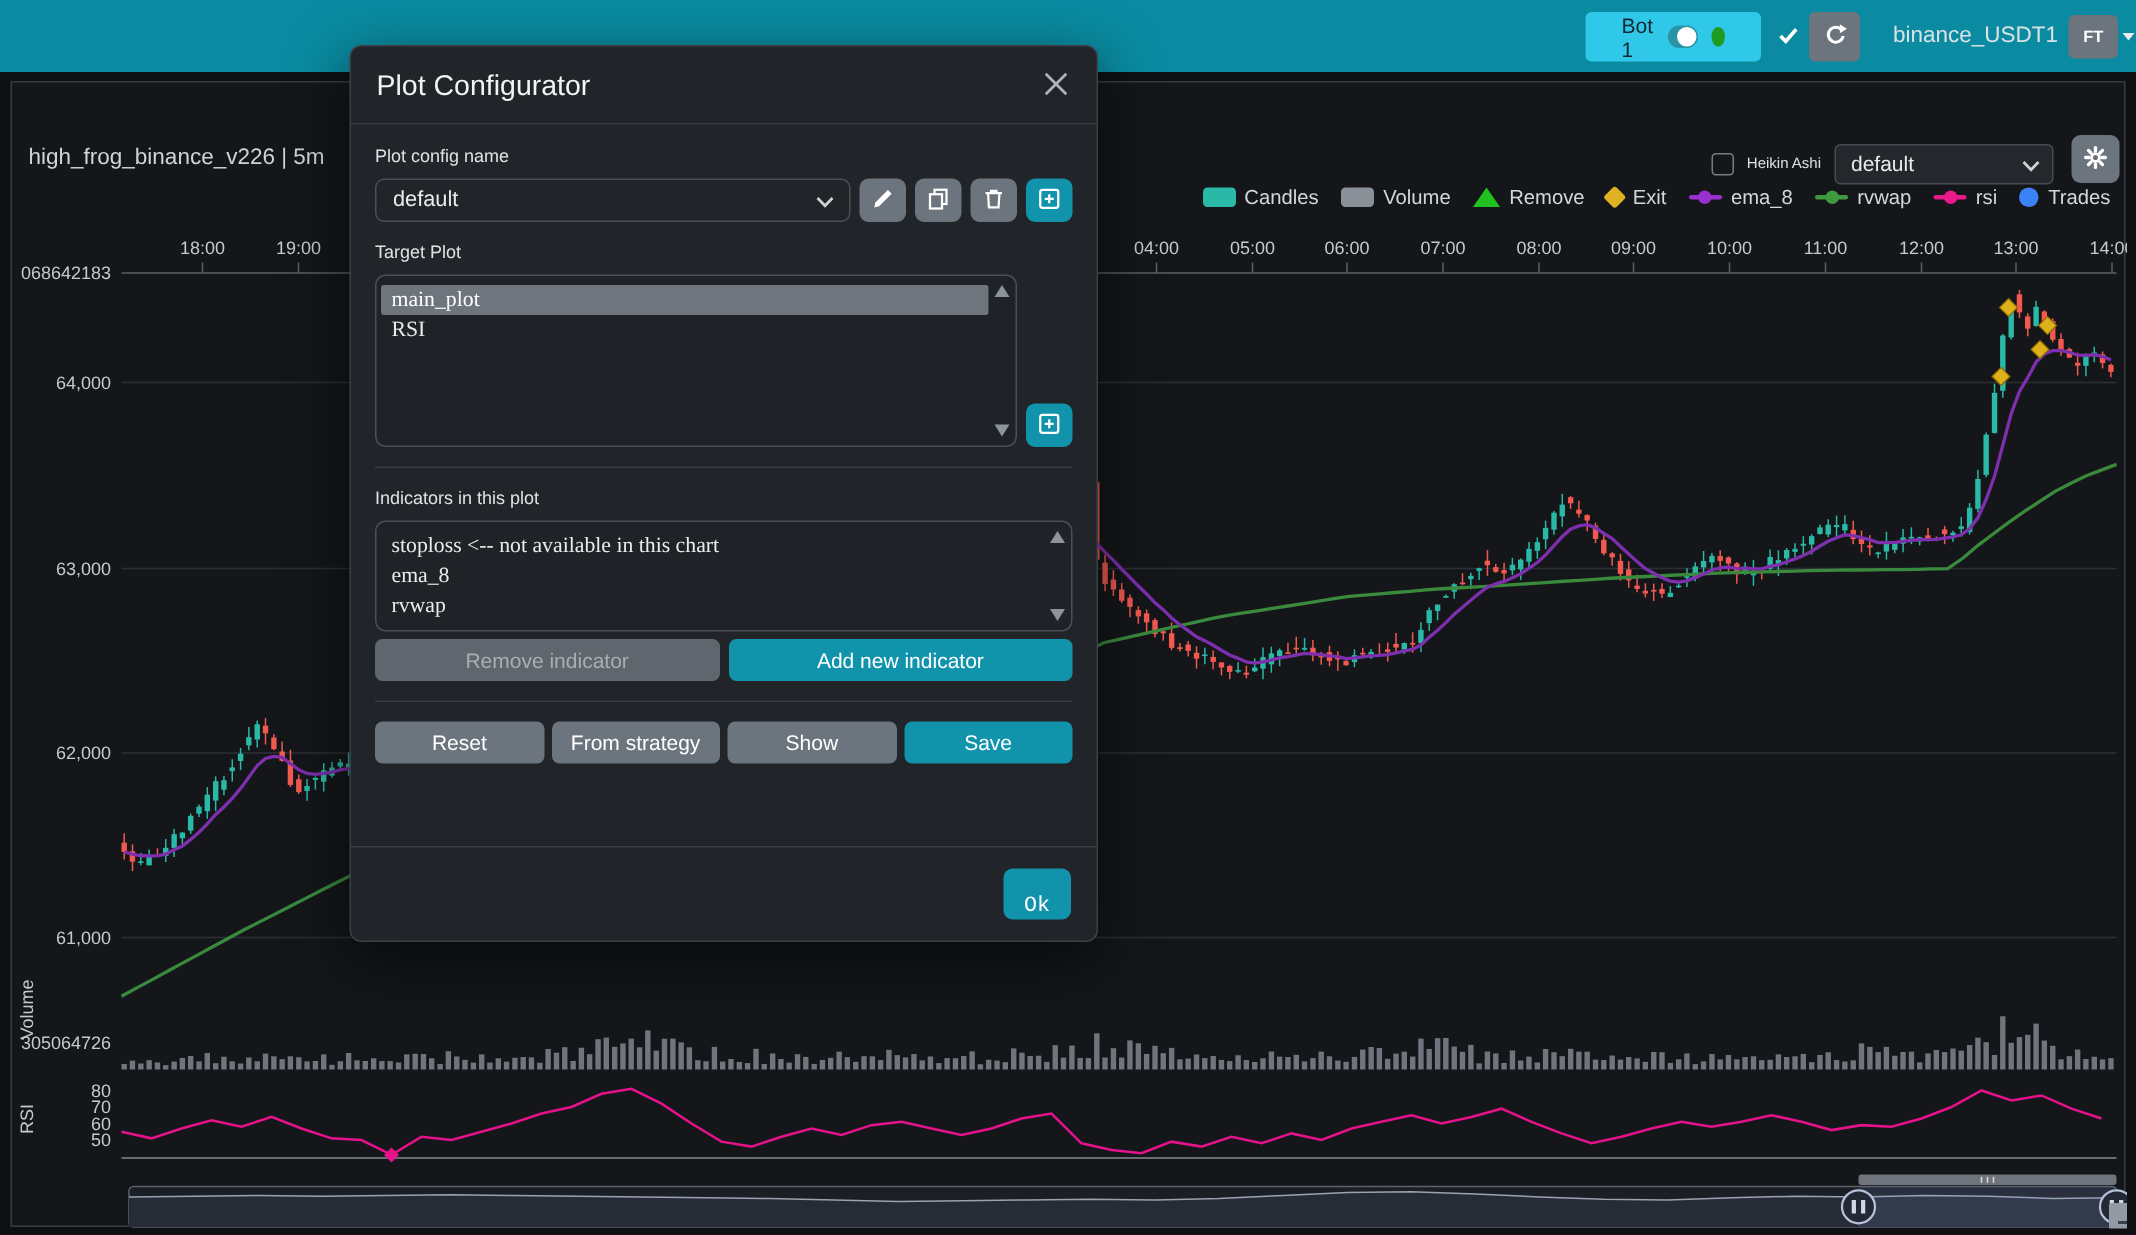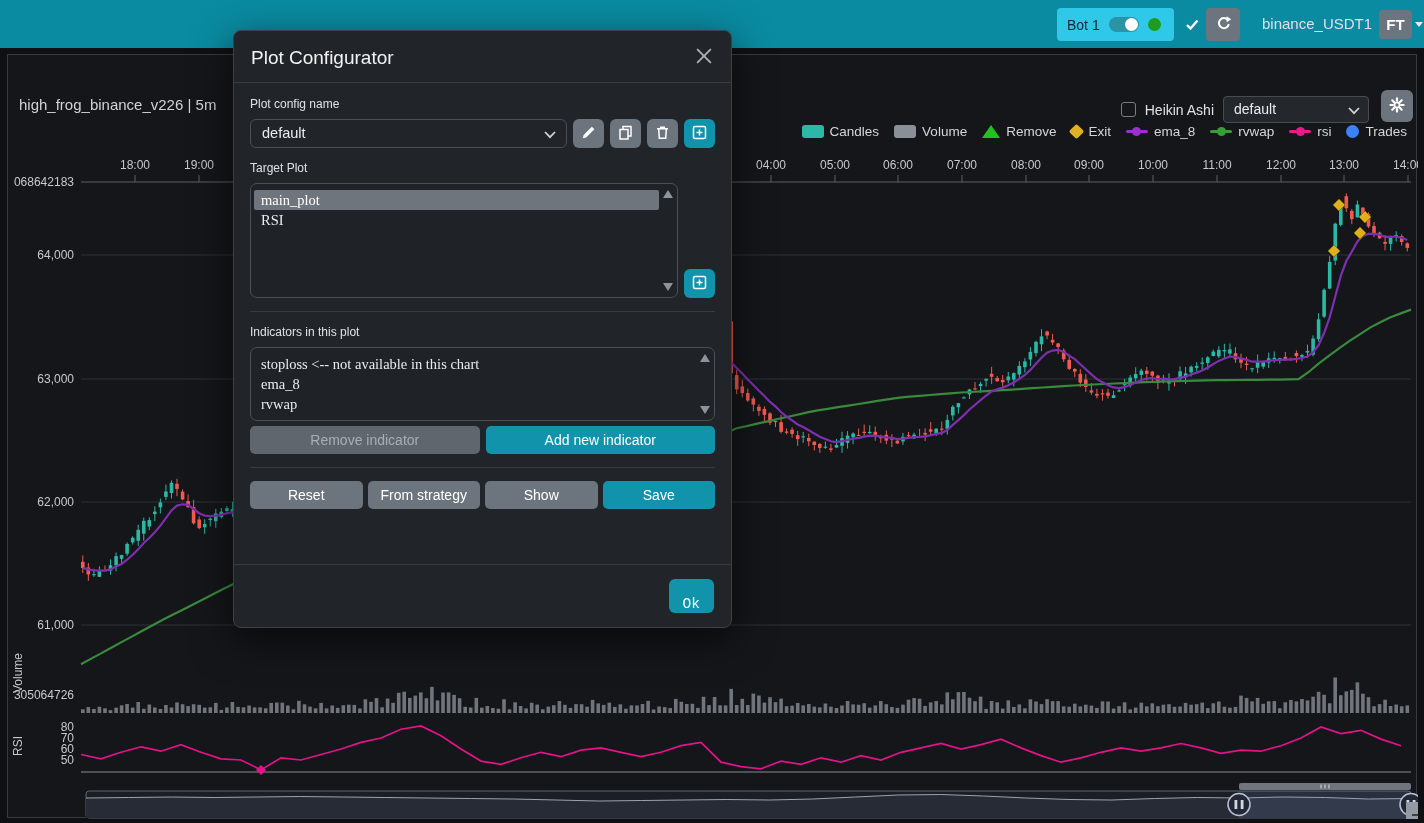--- a/index.html
+++ b/index.html
@@ -1,40 +1,40 @@
 <!DOCTYPE html>
 <html><head>
 <meta charset="utf-8">
 <style>
   * { margin:0; padding:0; box-sizing:border-box; }
   html,body { width:1424px; height:823px; overflow:hidden; background:#0e1013;
     font-family:"Liberation Sans", sans-serif; }
   
   .topbar { position:absolute; left:0; top:0; width:1424px; height:48px; background:#0a8ba1; z-index:2; }
   .bot-chip { position:absolute; left:1057px; top:8px; width:117px; height:33px; background:#2fc8e8;
-    border-radius:4px; display:flex; align-items:center; gap:9px; padding:0 10px; cursor:pointer; }
+    border-radius:4px; display:flex; align-items:center; gap:9px; padding:0 24px; cursor:pointer; }
   .bot-chip .lbl { font-size:14px; color:#142730; }
   .toggle { width:30px; height:15px; border-radius:8px; background:#2a93a5; position:relative; }
   .toggle::after { content:''; position:absolute; right:1px; top:1px; width:13px; height:13px; border-radius:50%; background:#fff; }
   .green-dot { width:13px; height:13px; border-radius:50%; background:#1f9c1f; }
   .tb-check { position:absolute; left:1186px; top:17px; }
   .tb-btn { position:absolute; left:1206px; top:8px; width:34px; height:33px; background:#6c757d;
     border:none; border-radius:4px; display:flex; align-items:center; justify-content:center; cursor:pointer; }
   .tb-account { position:absolute; left:1262px; top:0; height:48px; line-height:48px; font-size:15px; color:#dce1e5; cursor:pointer; }
   .tb-avatar { position:absolute; left:1379px; top:10px; width:33px; height:29px; background:#6c757d; border-radius:4px;
-    color:#fff; font-weight:bold; font-size:15px; display:flex; align-items:center; justify-content:center; cursor:pointer;text-align:center; }
+    color:#fff; font-weight:bold; font-size:11px; display:flex; align-items:center; justify-content:center; cursor:pointer;text-align:center; }
   .tb-caret { position:absolute; left:1415px; top:22px; width:0; height:0;
     border-left:4px solid transparent; border-right:4px solid transparent; border-top:5px solid #e9ecef; }
   
   .panel { position:absolute; left:7px; top:54px; width:1410px; height:764px; background:#141619;
     border:1px solid #383c42; z-index:1; }
   .chart-title { position:absolute; left:11px; top:41px; font-size:15px; color:#d0d4d7; }
   .cfg-row { position:absolute; top:41px; right:47px; display:flex; align-items:center; gap:9px; z-index:3; }
   .hk-check { width:15px; height:15px; border:1px solid #767d84; border-radius:3px; background:transparent; cursor:pointer; }
-  .hk-label { font-size:14px; color:#dde1e4; }
+  .hk-label { font-size:10px; color:#dde1e4; }
   .mini-select { position:relative; width:146px; height:27px; background:#24282c; border:1px solid #464c52;
     border-radius:4px; font-size:14px; color:#e9ecef; line-height:25px; padding:0 26px 0 10px; cursor:pointer; }
   .mini-select svg { position:absolute; right:8px; top:10px; }
   .gear-btn { position:absolute; top:35px; right:3px; width:32px; height:32px; background:#6c757d; border:none;
     border-radius:6px; display:flex; align-items:center; justify-content:center; cursor:pointer; z-index:3; }
   .legend { position:absolute; top:69px; right:9px; display:flex; gap:15px; align-items:center; z-index:3;text-align:right; }
   .lg-item { display:flex; align-items:center; gap:6px; cursor:pointer; }
   .lg-item .lbl { font-size:13.5px; color:#d3d7da; }
   .mk-rect { width:22px; height:13px; border-radius:3px; }
   .mk-triangle { width:0; height:0; border-left:9px solid transparent; border-right:9px solid transparent; border-bottom:13px solid; }

